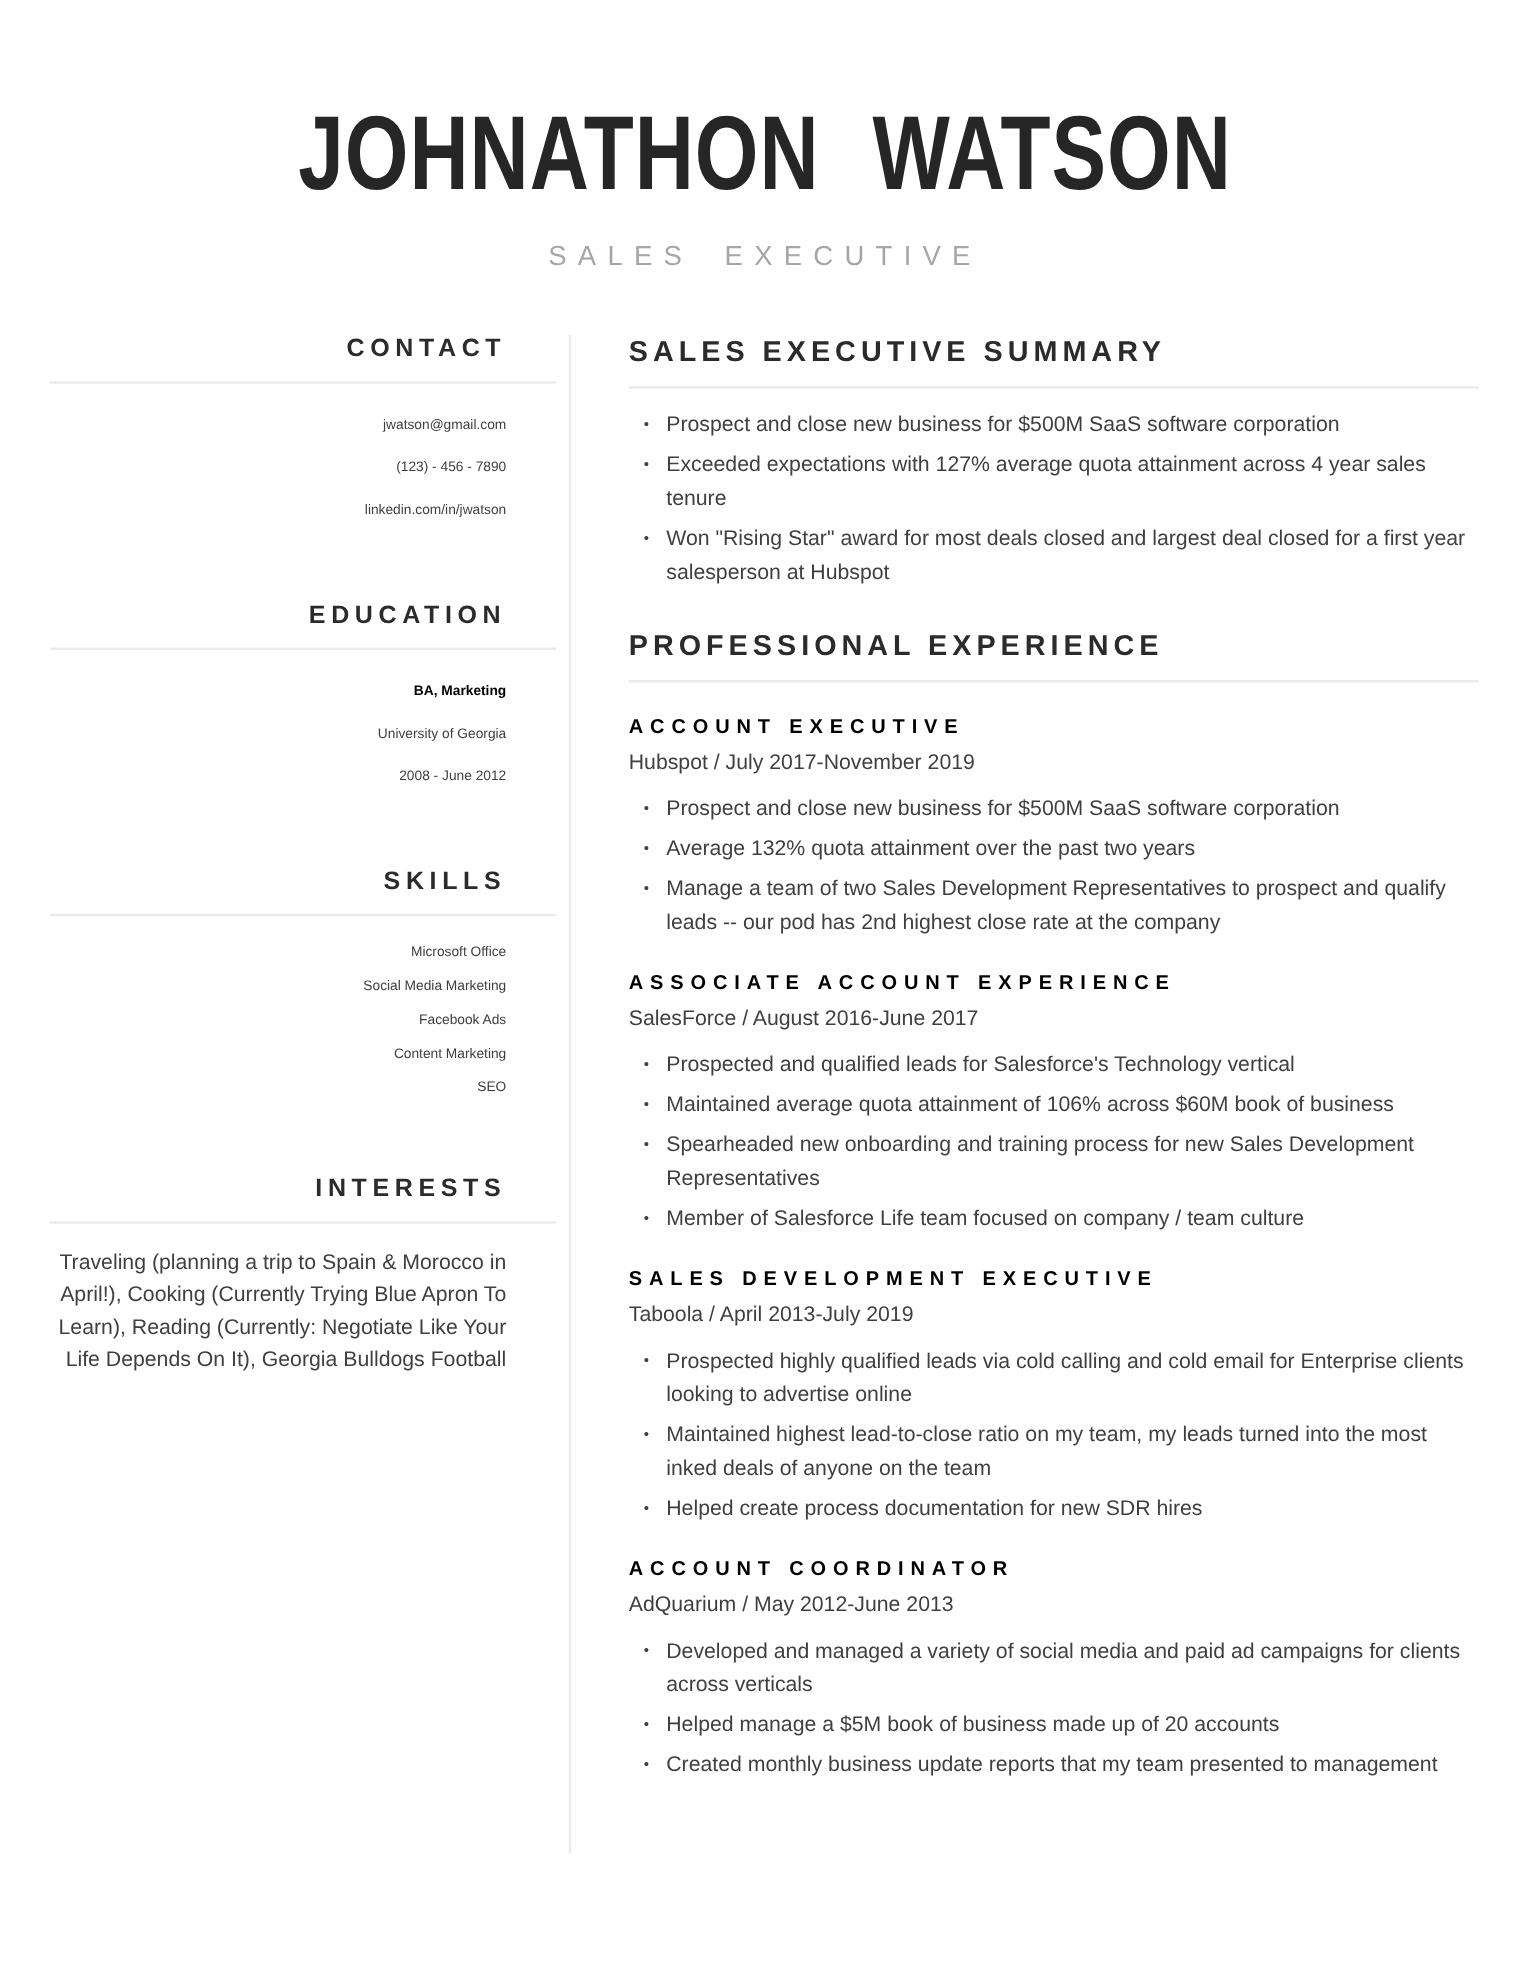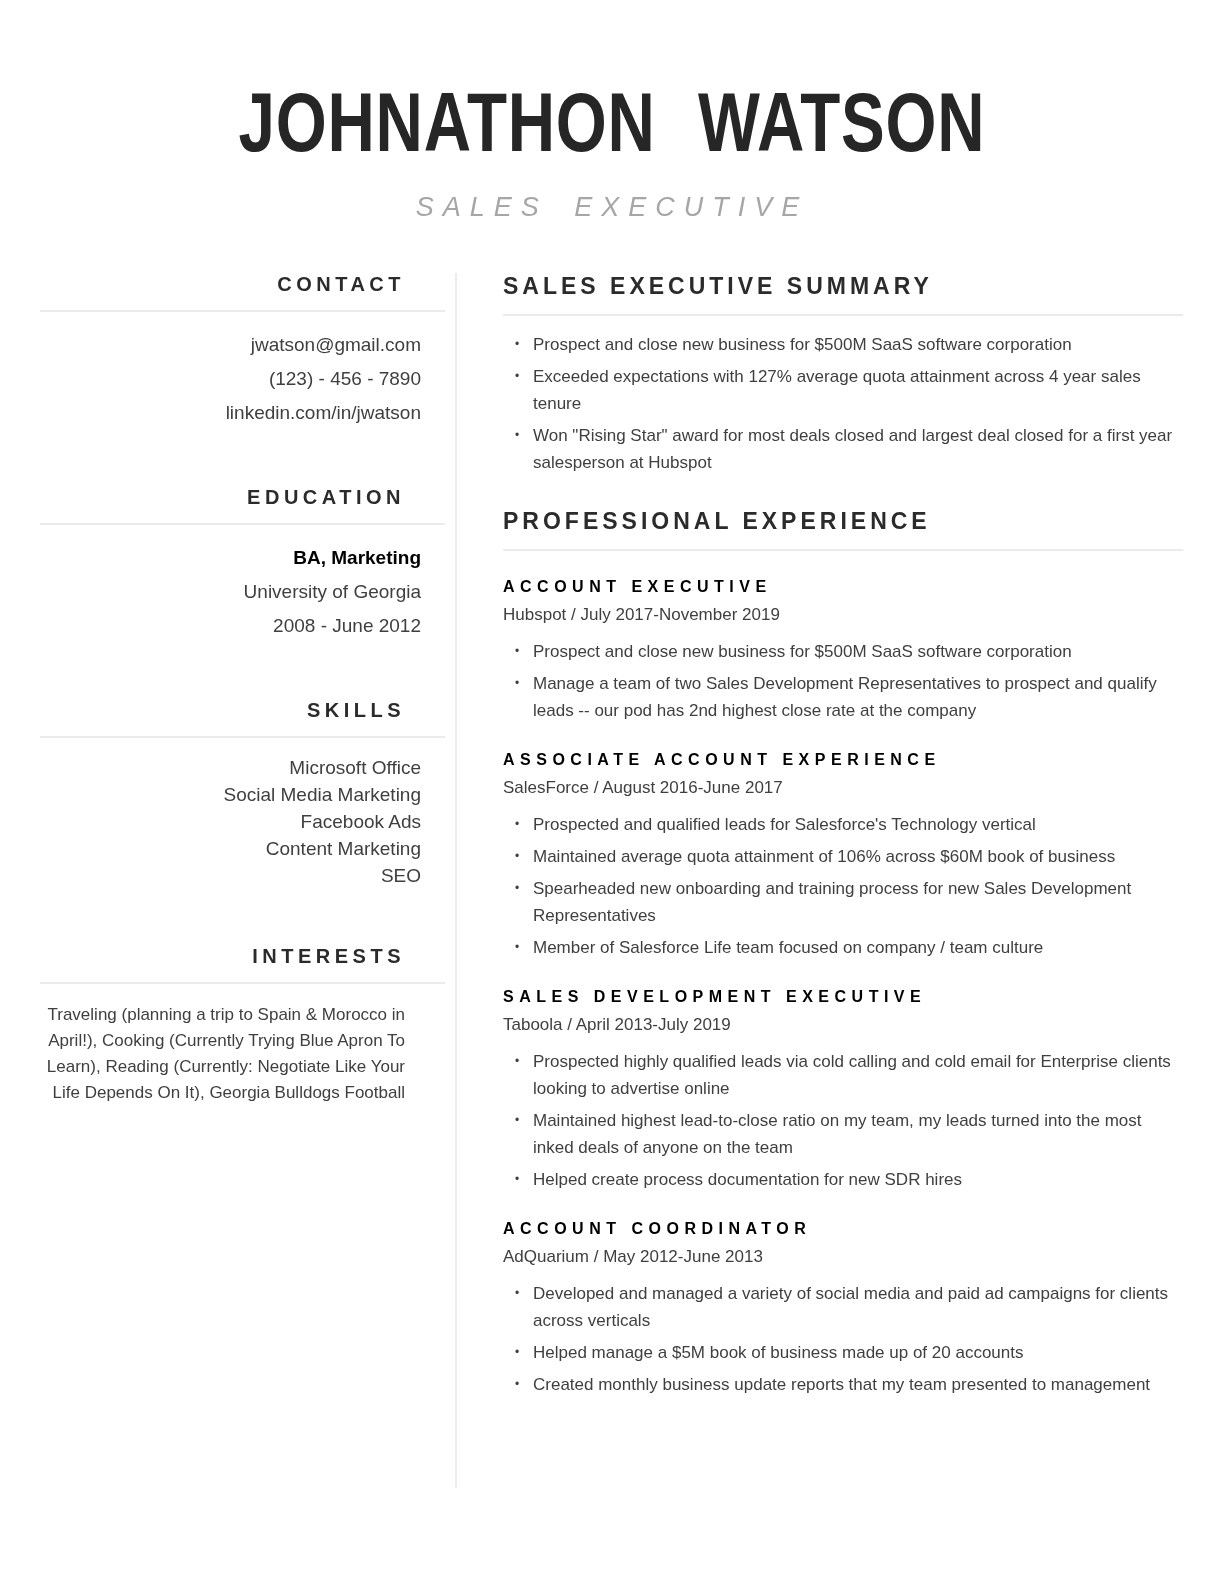--- a/index.html
+++ b/index.html
@@ -24,27 +24,26 @@
     color: #262626;
     letter-spacing: 1px;
     word-spacing: 30px;
     transform: scaleX(0.78);
     transform-origin: center;
     white-space: nowrap;
   }
   .candidate-title {
     margin-top: 28px;
     text-align: center;
-    font-size: 27px;
+    font-size: 22px;
     font-weight: 400;
     color: #a6a6a6;
     letter-spacing: 9px;
     word-spacing: 10px;
     white-space: nowrap;
-    font-style: italic;
   }
 
   
   .columns {
     display: flex;
     align-items: flex-start;
     margin-top: 50px;
     padding-left: 40px;
   }
 
@@ -63,22 +62,22 @@
     color: #2b2b2b;
     white-space: nowrap;
   }
   .rule {
     height: 2px;
     background: #ebebeb;
     margin-top: 14px;
     border: 0;
   }
   .side-items {
-    margin: 16px 24px 0 0;
-    font-size: 19px;
+    margin: 16px 40px 0 0;
+    font-size: 11px;
   }
   .side-items.loose > div { line-height: 34px; }
   .side-items.tight > div { line-height: 27px; }
   .degree { font-weight: 700; color: #000000; }
   .interests-text {
     margin: 18px 40px 0 0;
     font-size: 17px;
     line-height: 26px;
   }
 
@@ -213,20 +212,21 @@
 
       <section>
         <h2>PROFESSIONAL EXPERIENCE</h2>
         <div class="rule"></div>
 
         <div class="job">
           <h3>ACCOUNT EXECUTIVE</h3>
           <div class="meta">Hubspot / July 2017-November 2019</div>
           <ul class="bullets">
             <li>Prospect and close new business for $500M SaaS software corporation</li>
+            <li>Average 132% quota attainment over the past two years</li>
             <li>Manage a team of two Sales Development Representatives to prospect and qualify leads -- our pod has 2nd highest close rate at the company</li>
           </ul>
         </div>
 
         <div class="job">
           <h3>ASSOCIATE ACCOUNT EXPERIENCE</h3>
           <div class="meta">SalesForce / August 2016-June 2017</div>
           <ul class="bullets">
             <li>Prospected and qualified leads for Salesforce's Technology vertical</li>
             <li>Maintained average quota attainment of 106% across $60M book of business</li>

